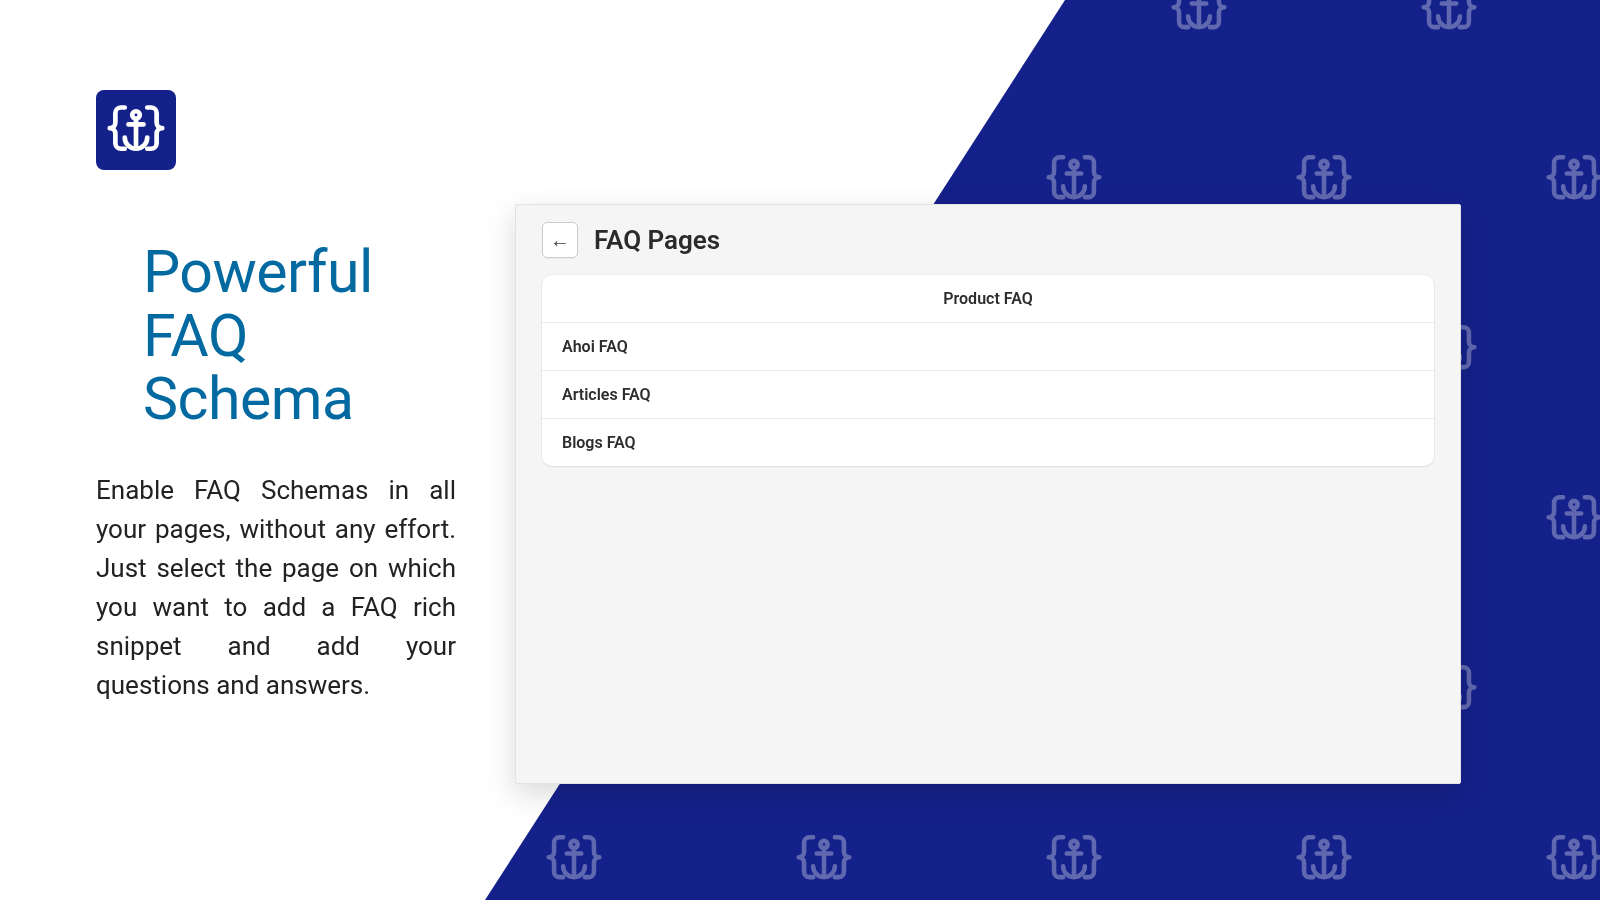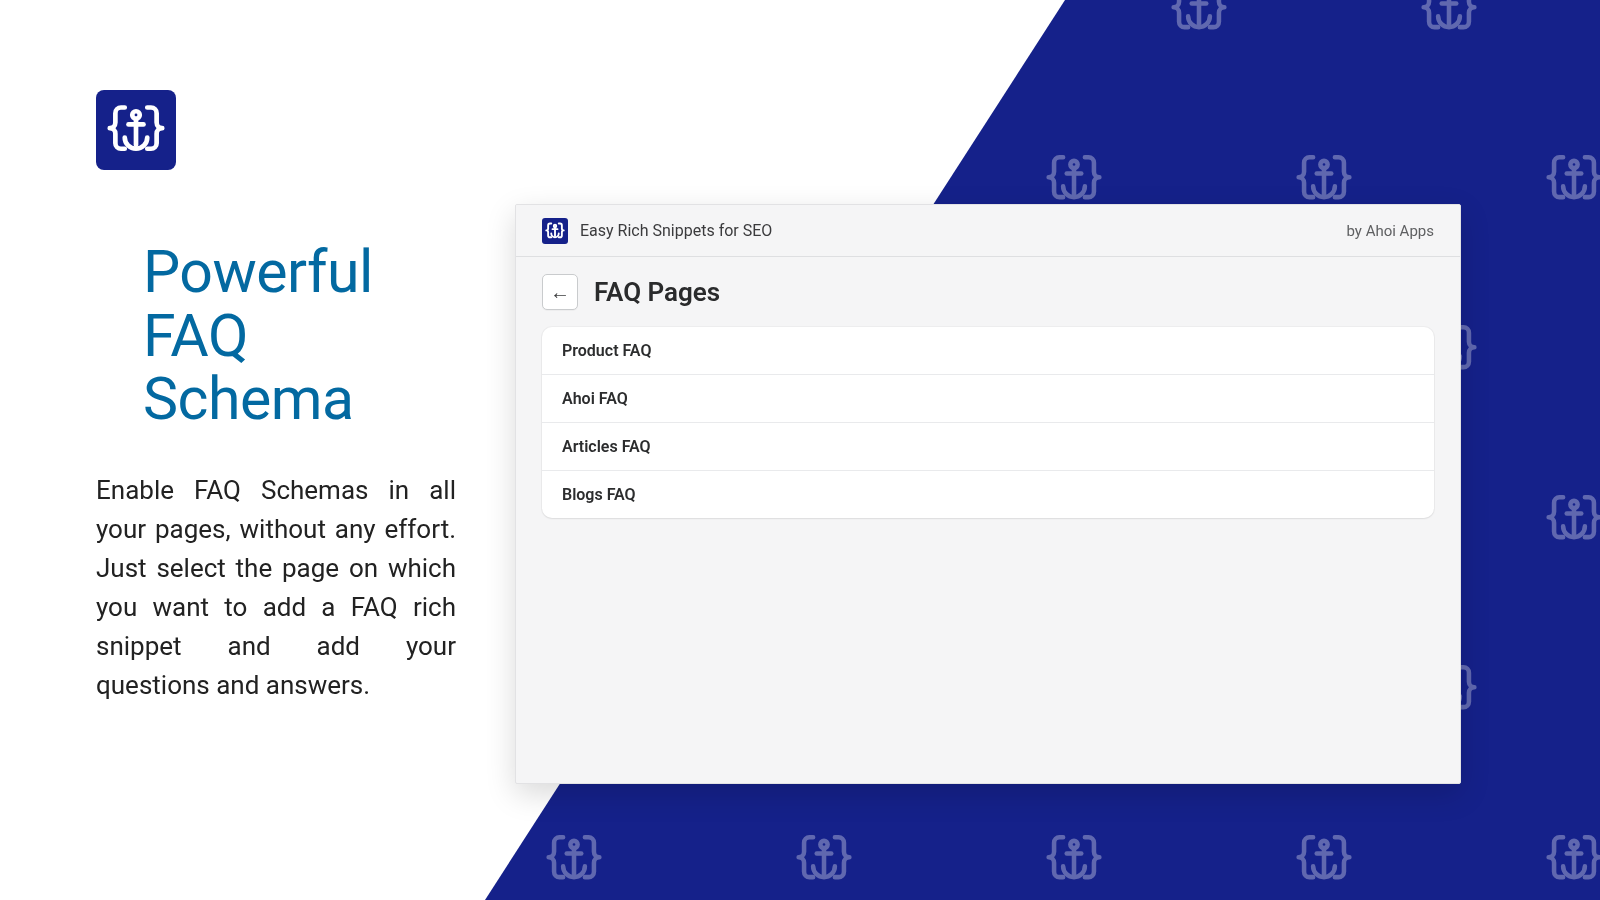--- a/index.html
+++ b/index.html
@@ -163,21 +163,21 @@
 }
 .card-row {
   padding: 14px 20px;
   font-size: 16px;
   font-weight: 600;
   color: #2c2d2e;
   border-bottom: 1px solid #e9eaec;
   cursor: pointer;
 }
 .card-row:last-child { border-bottom: none; border-radius: 0 0 10px 10px; }
-.card-row:first-child { border-radius: 10px 10px 0 0; }
+.card-row:first-child { border-radius: 10px 10px 0 0; text-align: center; }
 </style>
 </head>
 <body>
 
 <div class="diagonal-bg">
   <svg width="1600" height="900" viewBox="0 0 1600 900">
     <polygon points="1065,0 1600,0 1600,900 485,900" fill="#15218a"></polygon>
   </svg>
 </div>
 
@@ -525,36 +525,20 @@
         <line x1="24" y1="26" x2="40" y2="26"></line>
         <path d="M20 40 a12 12 0 0 0 24 0"></path>
       </g>
     </svg>
   </div>
   <h1 class="headline">Powerful FAQ Schema</h1>
   <p class="description">Enable FAQ Schemas in all your pages, without any effort. Just select the page on which you want to add a FAQ rich snippet and add your questions and answers.</p>
 </div>
 
 <div class="app-frame">
-  <div class="app-header">
-    <div class="app-header-logo">
-      <svg viewBox="0 0 64 64">
-        <g fill="none" stroke="#fff" stroke-width="6" stroke-linecap="round" stroke-linejoin="round">
-          <path d="M20 8 h-4 a6 6 0 0 0 -6 6 v10 a6 6 0 0 1 -6 6 a6 6 0 0 1 6 6 v10 a6 6 0 0 0 6 6 h4"></path>
-          <path d="M44 8 h4 a6 6 0 0 1 6 6 v10 a6 6 0 0 0 6 6 a6 6 0 0 0 -6 6 v10 a6 6 0 0 1 -6 6 h-4"></path>
-          <circle cx="32" cy="16" r="4"></circle>
-          <line x1="32" y1="20" x2="32" y2="48"></line>
-          <line x1="24" y1="26" x2="40" y2="26"></line>
-          <path d="M20 40 a12 12 0 0 0 24 0"></path>
-        </g>
-      </svg>
-    </div>
-    <div class="app-title">Easy Rich Snippets for SEO</div>
-    <div class="app-byline">by Ahoi Apps</div>
-  </div>
   <div class="page-title-row">
     <div class="back-btn">
       <span>←</span>
     </div>
     <div class="page-title">FAQ Pages</div>
   </div>
   <div class="card">
     <div class="card-row">Product FAQ</div>
     <div class="card-row">Ahoi FAQ</div>
     <div class="card-row">Articles FAQ</div>

